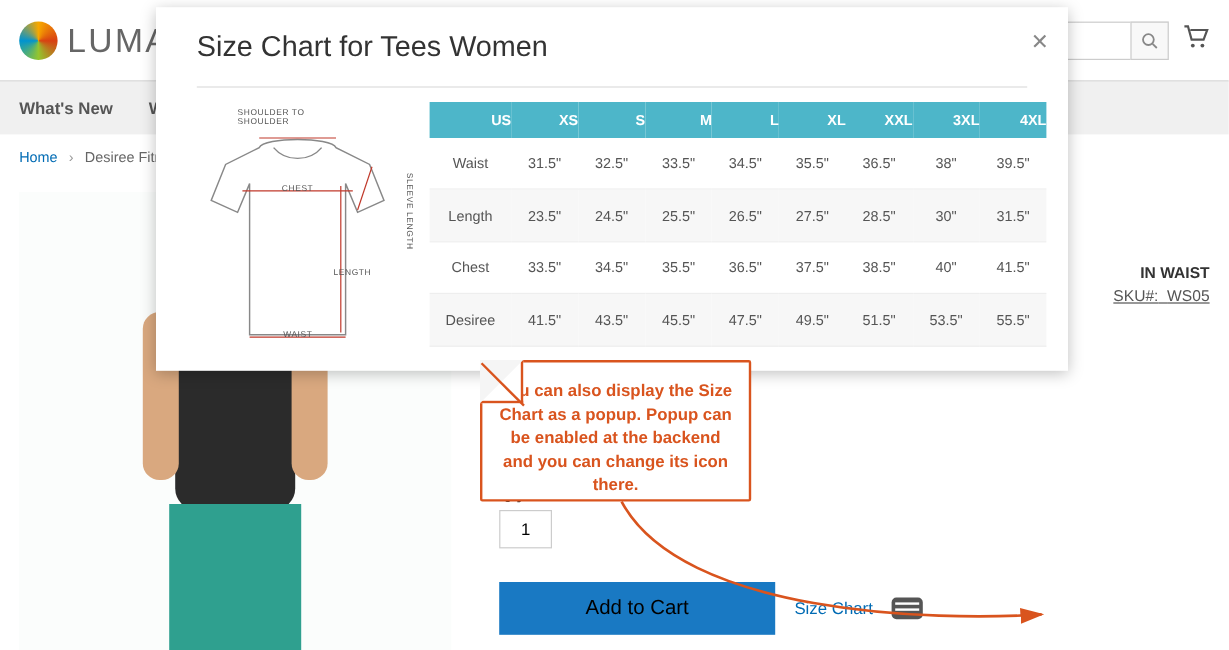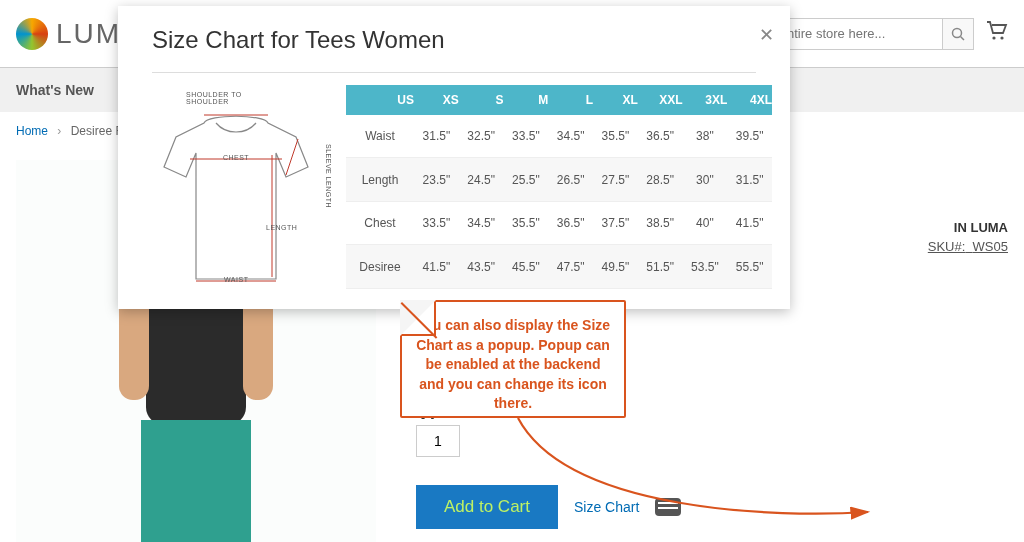--- a/index.html
+++ b/index.html
@@ -33,30 +33,30 @@
   .stock .in { font-weight: 700; color: #333; }
   .sku { font-size: 13px; color: #555; margin-top: 4px; text-decoration: underline; }
   
   .opt-row { margin-top: 200px; }
   .opt-row .boxes { display: flex; gap: 6px; margin-top: 6px; }
   .opt-box { border: 1px solid #ccc; padding: 6px 10px; font-size: 12px; text-align: center; min-width: 34px; cursor: pointer; background: #fff; color: #666; }
   .qty-lbl { font-weight: 700; font-size: 13px; margin-top: 16px; display: block; }
   .qty-input { width: 44px; height: 32px; text-align: center; border: 1px solid #ccc; margin-top: 6px; font-size: 14px; }
   
   .cart-row { display: flex; align-items: center; gap: 16px; margin-top: 28px; }
-  .btn-cart { background: #1979c3; color: #bef264; border: none; padding: 12px 28px; font-size: 17px; cursor: pointer; }
+  .btn-cart { background: #1979c3; color: #000000; border: none; padding: 12px 72px; font-size: 17px; cursor: pointer; }
   .sc-link { color: #006bb4; font-size: 14px; cursor: pointer; }
   .sc-icon { width: 26px; height: 18px; background: #555; border-radius: 4px; position: relative; }
   .sc-icon::before, .sc-icon::after { content:""; position:absolute; background:#fff; height:2px; left:3px; right:3px; }
   .sc-icon::before { top: 4px; }
   .sc-icon::after { top: 9px; }
   
   
   .overlay { position: absolute; inset: 0; pointer-events: none; }
-  .modal { position: absolute; top: 6px; left: 118px; width: 672px; background: #fff; box-shadow: 0 3px 12px rgba(0,0,0,0.25); pointer-events: auto; }
+  .modal { position: absolute; top: 6px; left: 130px; width: 760px; background: #fff; box-shadow: 0 3px 12px rgba(0,0,0,0.25); pointer-events: auto; }
   .modal-hd { padding: 20px 34px 10px; position: relative; }
   .modal-hd h2 { font-size: 24px; font-weight: 400; color: #333; }
   .modal-close { position: absolute; right: 16px; top: 18px; font-size: 18px; color: #888; cursor: pointer; }
   .modal-hr { border: none; border-top: 1px solid #ddd; margin: 8px 34px 0; }
   .modal-body { padding: 12px 18px 20px; display: flex; gap: 10px; }
   
   
   .diagram { width: 200px; position: relative; margin-top: 4px; }
   .tee-svg { width: 160px; height: 180px; display: block; margin: 20px auto 0; }
   .diag-lbl { position: absolute; font-size: 7px; letter-spacing: .5px; color: #555; text-transform: uppercase; }
@@ -132,21 +132,21 @@
       <rect x="0" y="0" width="360" height="400" fill="#fbfdfc"></rect>
       <ellipse cx="180" cy="60" rx="38" ry="46" fill="#d9a87f"></ellipse>
       <rect x="130" y="95" width="100" height="170" rx="18" fill="#2b2b2b"></rect>
       <rect x="103" y="100" width="30" height="140" rx="14" fill="#d9a87f"></rect>
       <rect x="227" y="100" width="30" height="140" rx="14" fill="#d9a87f"></rect>
       <rect x="125" y="260" width="110" height="140" fill="#2fa08f"></rect>
     </svg>
   </div>
   <div class="product-info">
     <div class="stock">
-      <div class="in">IN LUMA</div>
+      <div class="in">IN WAIST</div>
       <div class="sku">
         <span>SKU#:</span>
         &nbsp;<span>WS05</span>
       </div>
     </div>
 
     <div class="opt-row">
       <div class="boxes">
         <div class="opt-box">S</div>
         <div class="opt-box">S</div>

